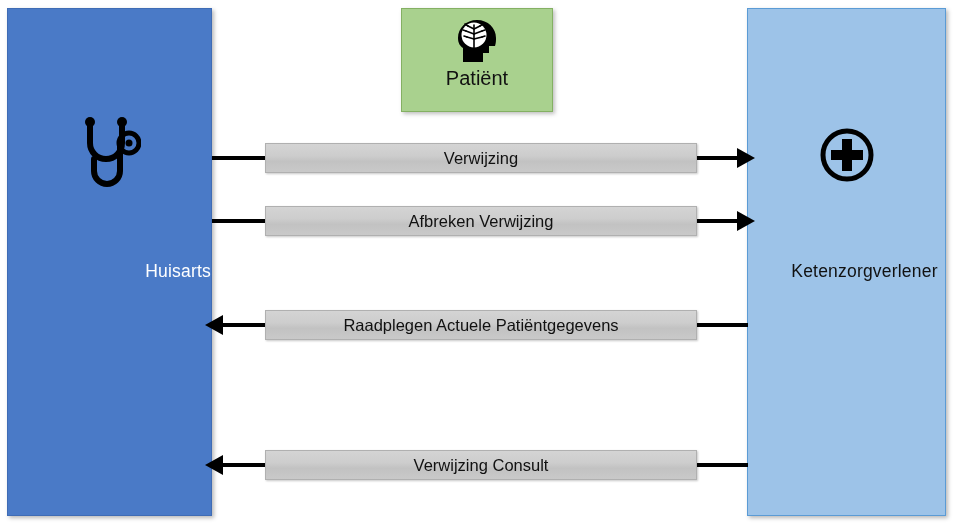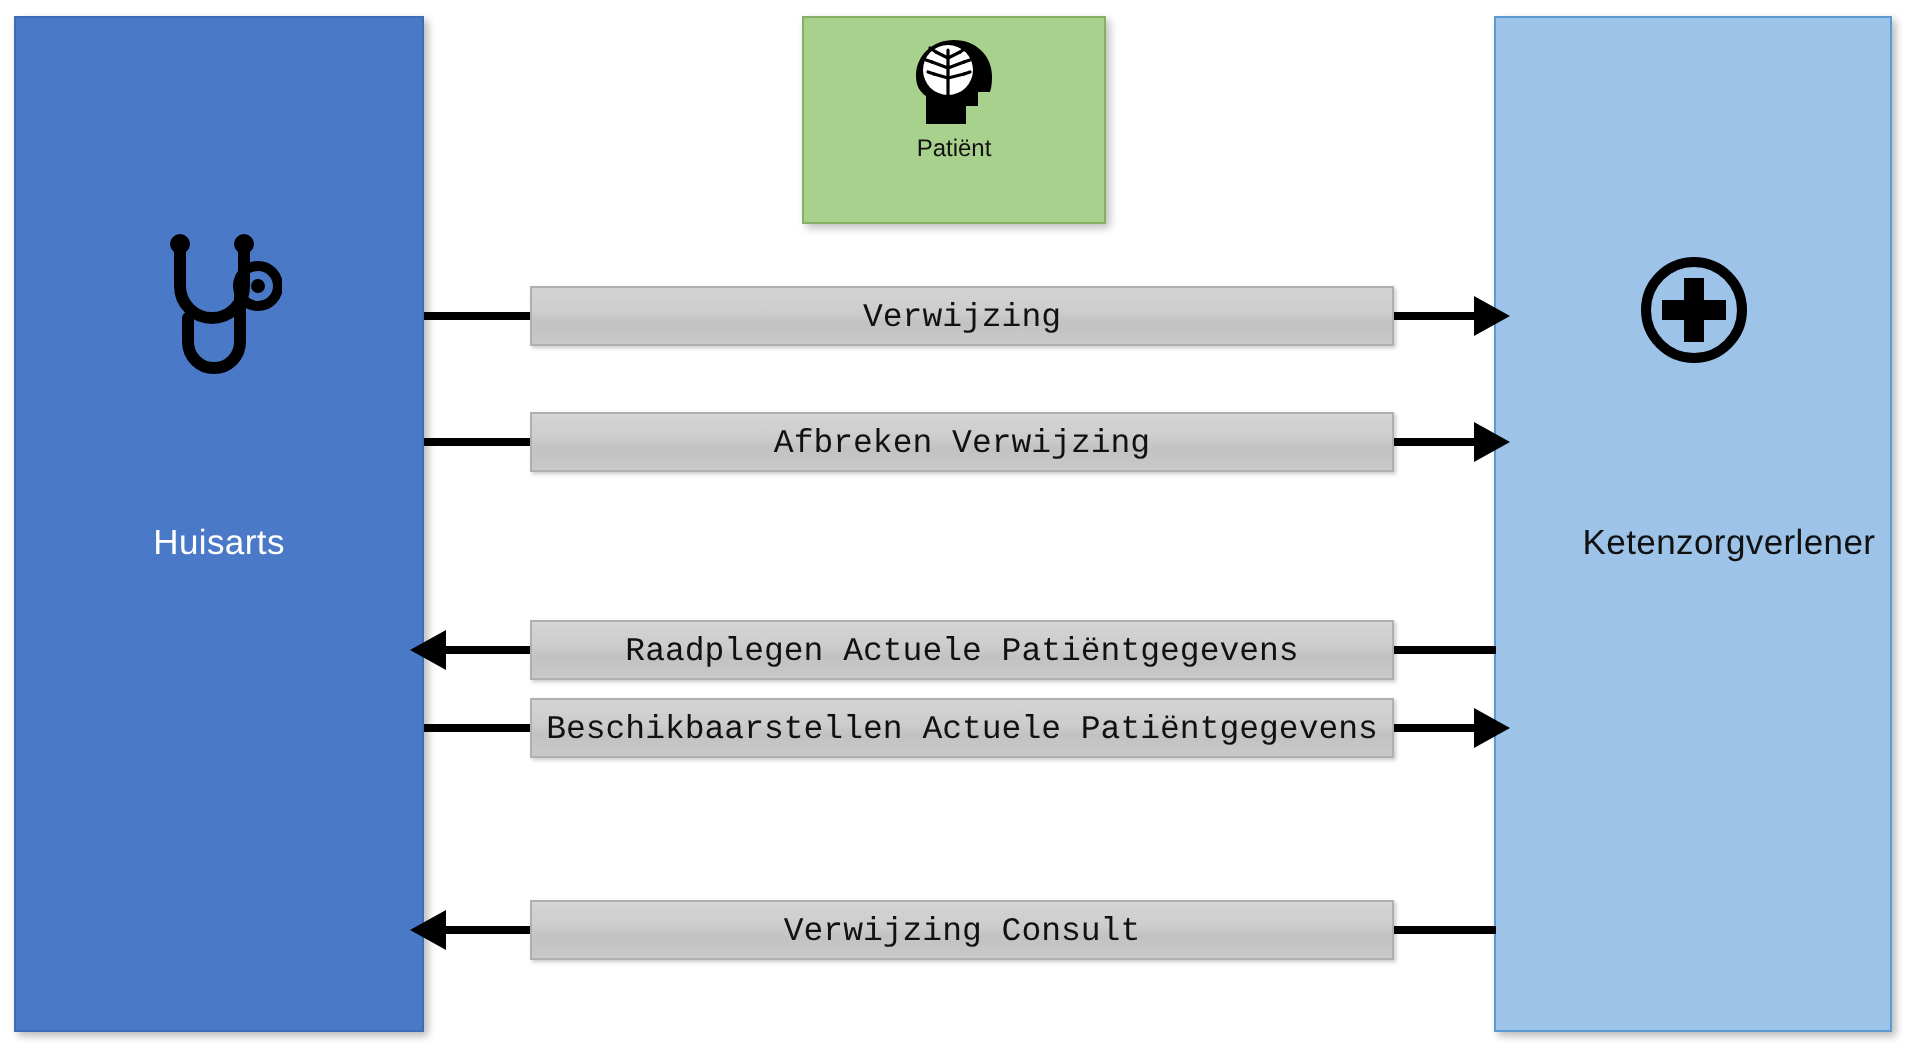--- a/index.html
+++ b/index.html
@@ -44,20 +44,21 @@
     position: absolute;
     left: 0;
     width: 100%;
     text-align: center;
     font-size: 17.5px;
     letter-spacing: 0.2px;
   }
   #label-huisarts {
     top: 252px;
     color: #ffffff;
+    text-align: right;
   }
   #label-keten {
     top: 252px;
     color: #111111;
     padding-left: 18px;
   }
 
   
   .lane-icon {
     position: absolute;
@@ -88,21 +89,21 @@
     width: 100%;
     text-align: center;
     line-height: 0;
   }
   #label-patient {
     position: absolute;
     left: 0;
     top: 58px;
     width: 100%;
     text-align: center;
-    font-size: 12px;
+    font-size: 20px;
     color: #111111;
   }
 
   
   .msg-row {
     position: absolute;
     left: 205px;
     width: 550px;
     height: 30px;
   }
@@ -144,21 +145,20 @@
     border: 1px solid #b0b0b0;
     box-shadow: 1px 1px 2px rgba(0,0,0,0.22);
     display: flex;
     align-items: center;
     justify-content: center;
   }
   .msg-text {
     font-size: 16.5px;
     color: #111111;
     white-space: nowrap;
-    font-family: Liberation Mono, monospace;
   }
 
   
   #msg-row-0 { top: 143px; }
   #msg-row-1 { top: 206px; }
   #msg-row-2 { top: 310px; }
   #msg-row-3 { top: 349px; }
   #msg-row-4 { top: 450px; }
 </style>
 </head>
@@ -235,27 +235,20 @@
   </div>
 
   <div class="msg-row" id="msg-row-2">
     <div class="msg-line"></div>
     <div class="arrow-head arrow-left"></div>
     <div class="msg-plate">
       <span class="msg-text">Raadplegen Actuele Patiëntgegevens</span>
     </div>
   </div>
 
-  <div class="msg-row" id="msg-row-3">
-    <div class="msg-line"></div>
-    <div class="arrow-head arrow-right"></div>
-    <div class="msg-plate">
-      <span class="msg-text">Beschikbaarstellen Actuele Patiëntgegevens</span>
-    </div>
-  </div>
 
   <div class="msg-row" id="msg-row-4">
     <div class="msg-line"></div>
     <div class="arrow-head arrow-left"></div>
     <div class="msg-plate">
       <span class="msg-text">Verwijzing Consult</span>
     </div>
   </div>
 
 </div>

